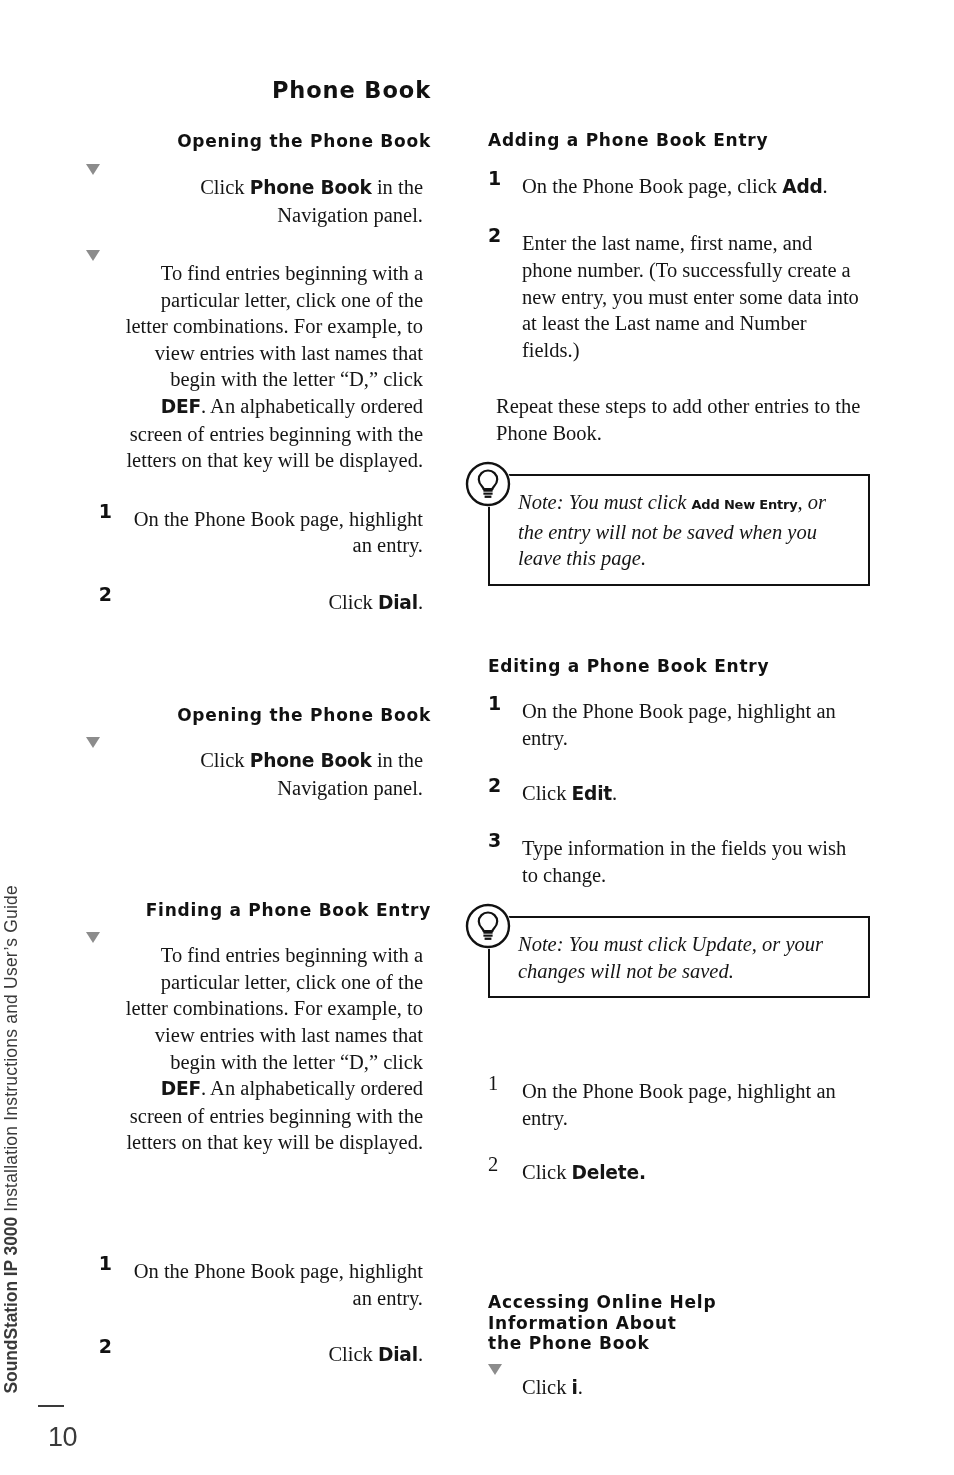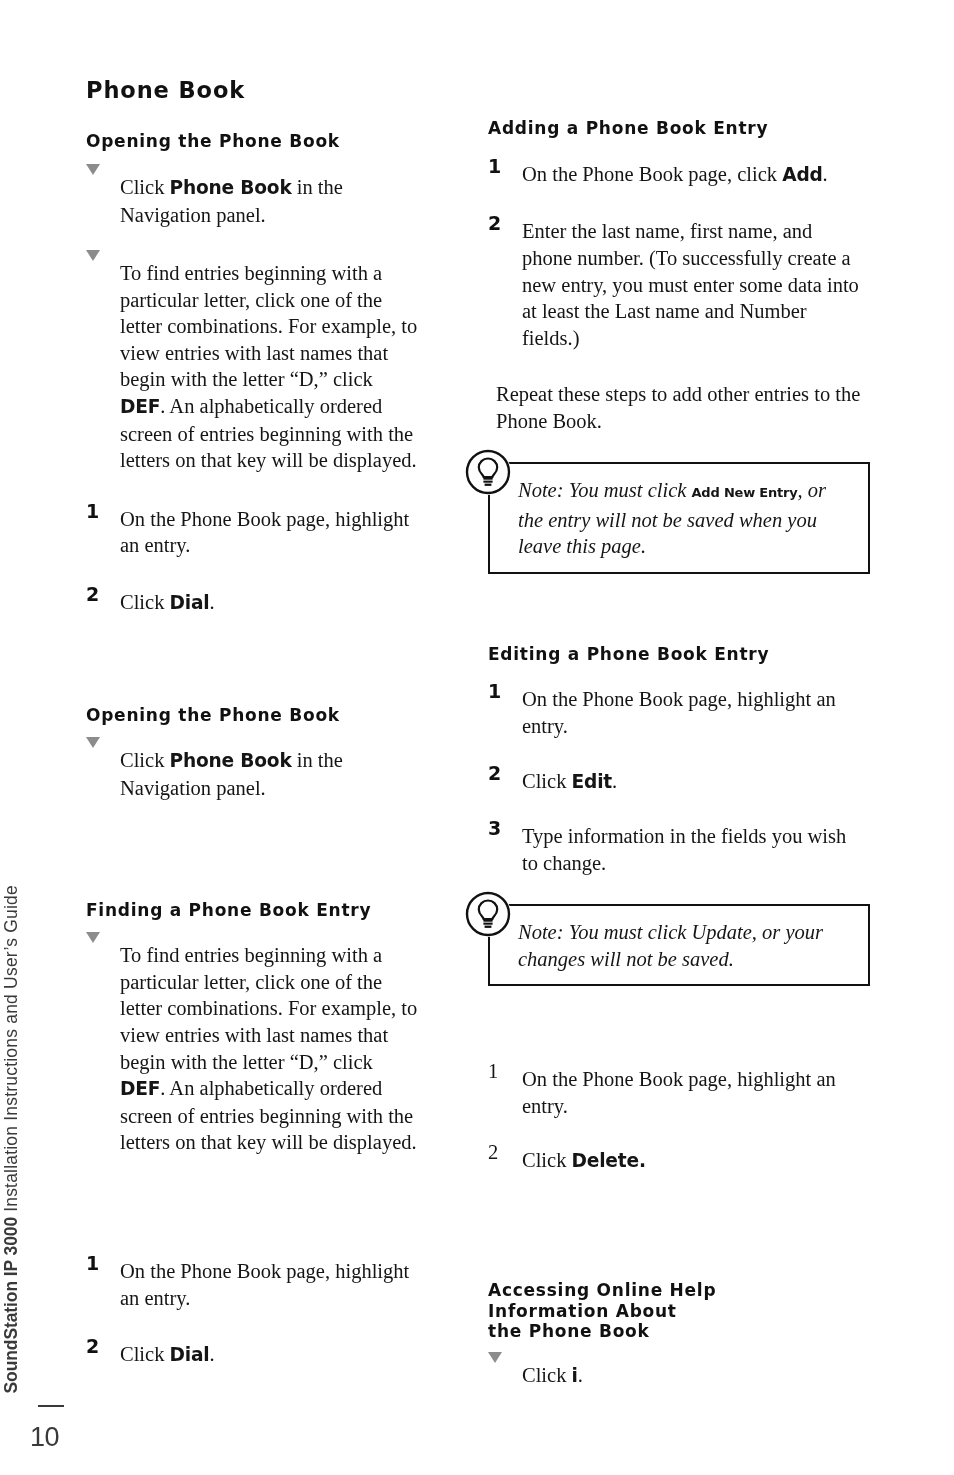--- a/index.html
+++ b/index.html
@@ -51,35 +51,35 @@
     letter-spacing: 0.2px;
     color: #3a3a3a;
     line-height: 1;
   }
   .spine-text .brand {
     font-weight: bold;
     letter-spacing: -0.1px;
   }
   .folio {
     position: absolute;
-    left: 30px;
+    left: 48px;
     bottom: 24px;
     font-family: "Liberation Sans", "DejaVu Sans", sans-serif;
     font-size: 27px;
     color: #3a3a3a;
     line-height: 1;
     letter-spacing: -0.5px;
   }
 
   
   .col {
     position: absolute;
     top: 0;
   }
-  .col-left  { left: 86px;  width: 345px; }
+  .col-left  { left: 86px;  width: 345px; text-align: right; }
   .col-right { left: 488px; width: 382px; }
 
   
   
   .h1 {
     font-family: "DejaVu Sans", "Liberation Sans", sans-serif;
     font-weight: bold;
     font-size: 22.5px;
     letter-spacing: 0.9px;
     color: #111;
@@ -277,21 +277,21 @@
       <div class="row-text body-p"><span>On the Phone Book page, highlight an entry.</span></div>
     </div>
     <div class="sp-14"></div>
     <div class="row">
       <div class="marker">2</div>
       <div class="row-text body-p"><span>Click </span><span class="ui">Dial</span><span>.</span></div>
     </div>
 
   </div>
 
-  <div class="col col-right" style="top:118px;">
+  <div class="col col-right" style="top:130px;">
 
     <h2 class="h2">Adding a Phone Book Entry</h2>
     <div class="sp-14"></div>
     <div class="row">
       <div class="marker">1</div>
       <div class="row-text body-p"><span>On the Phone Book page, click </span><span class="ui">Add</span><span>.</span></div>
     </div>
     <div class="sp-14"></div>
     <div class="row">
       <div class="marker">2</div>

